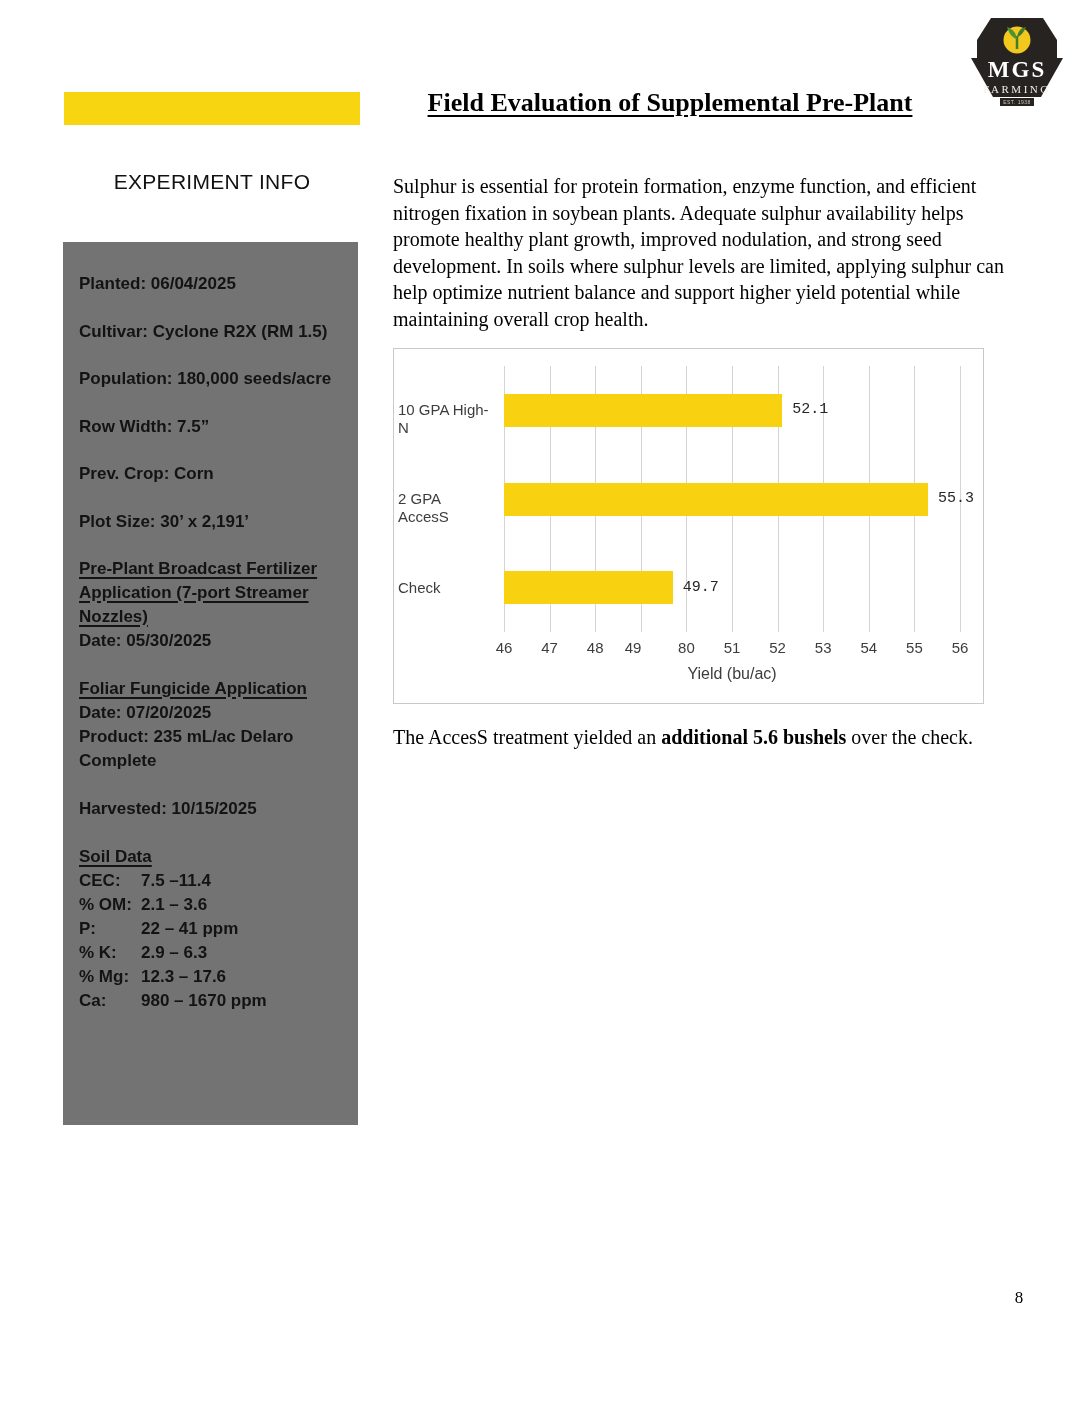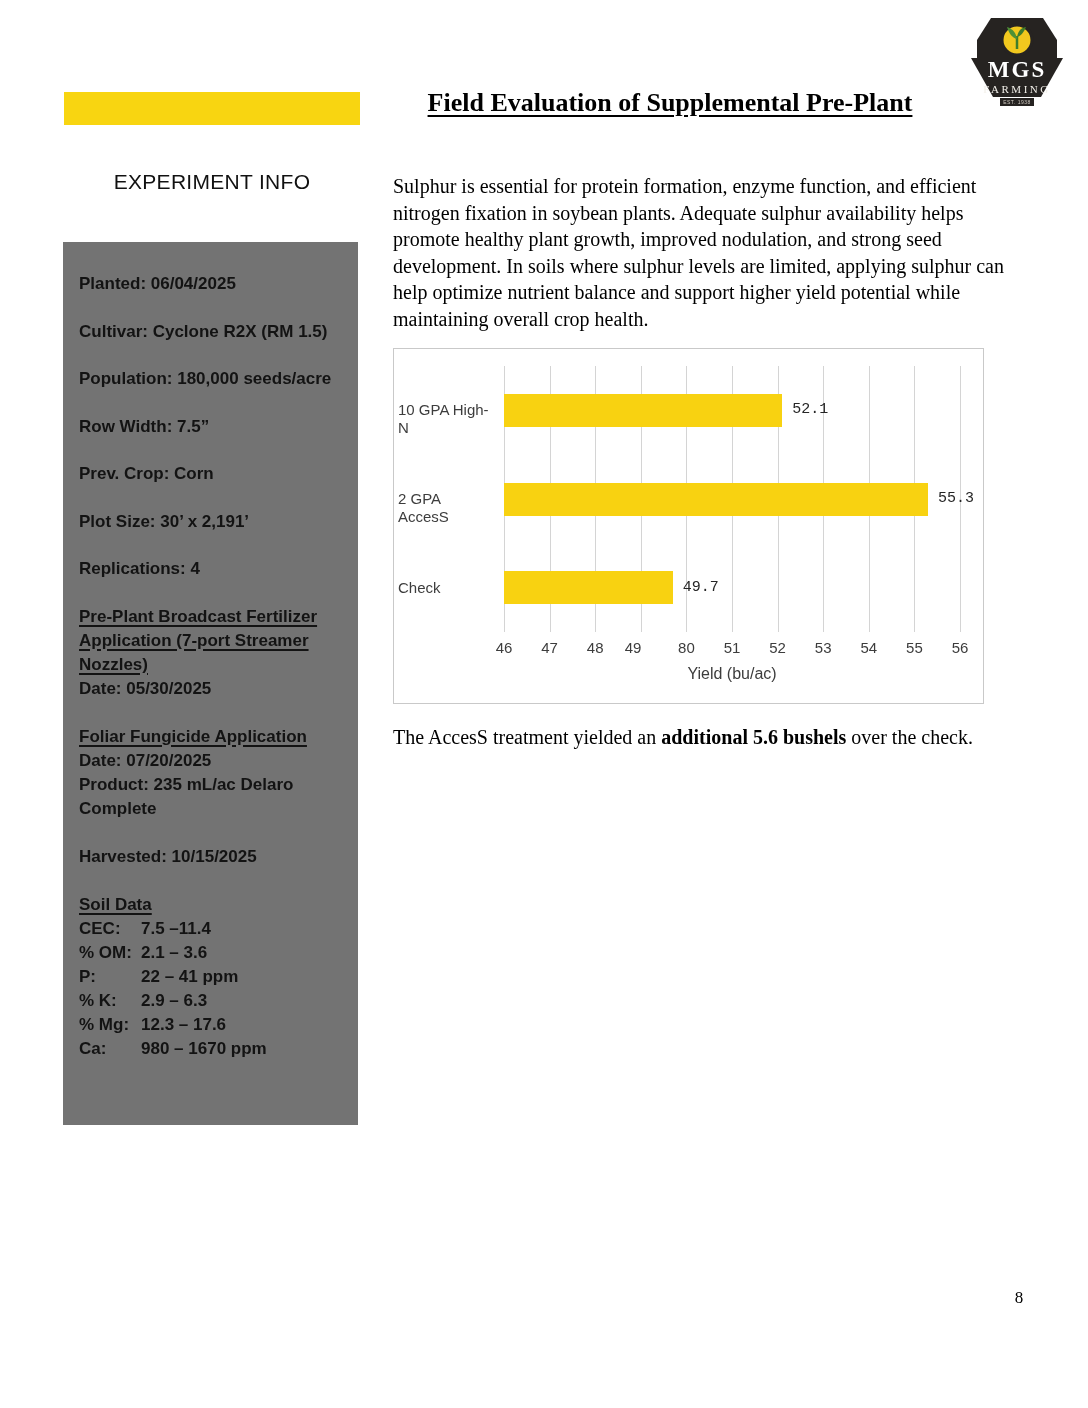--- a/index.html
+++ b/index.html
@@ -77,21 +77,20 @@
   <div class="exp-heading">EXPERIMENT INFO</div>
 
   <div class="info-box">
     <div id="info-items">
         <div class="info-item">Planted: 06/04/2025</div>
         <div class="info-item">Cultivar: Cyclone R2X (RM 1.5)</div>
         <div class="info-item">Population: 180,000 seeds/acre</div>
         <div class="info-item">Row Width: 7.5”</div>
         <div class="info-item">Prev. Crop: Corn</div>
         <div class="info-item">Plot Size: 30’ x 2,191’</div>
-        <div class="info-item">Replications: 4</div>
       </div>
     <div id="app-blocks">
         <div class="app-block">
           <div><span class="u">Pre-Plant Broadcast Fertilizer Application (7-port Streamer Nozzles)</span></div>
           <div>Date: 05/30/2025</div>
         </div>
         <div class="app-block">
           <div><span class="u">Foliar Fungicide Application</span></div>
           <div>Date: 07/20/2025</div>
           <div>Product: 235 mL/ac Delaro Complete</div>

